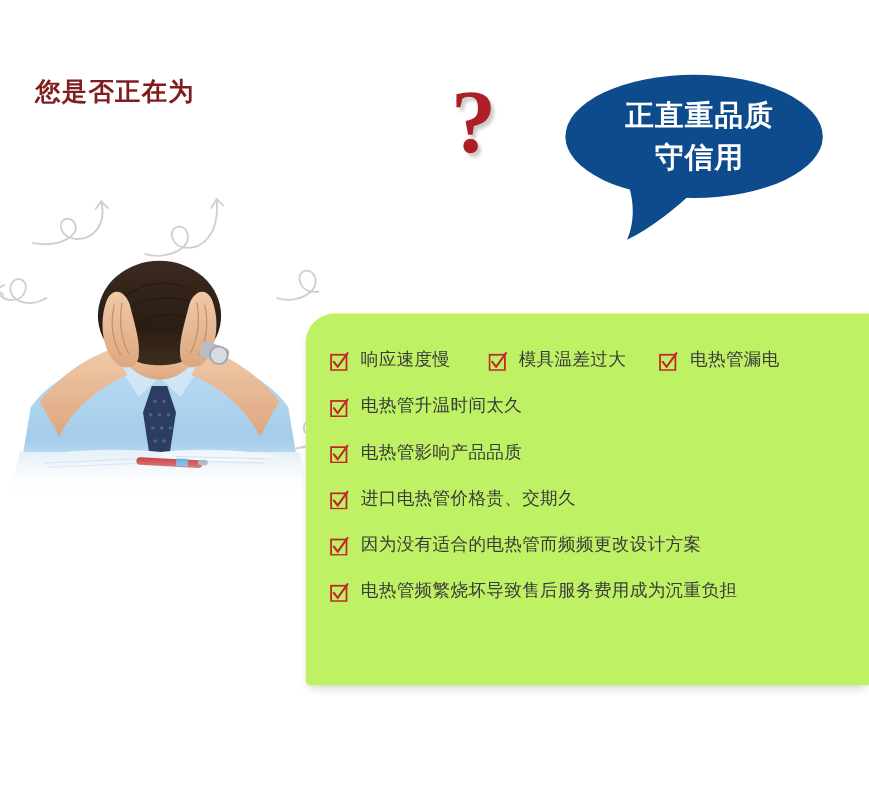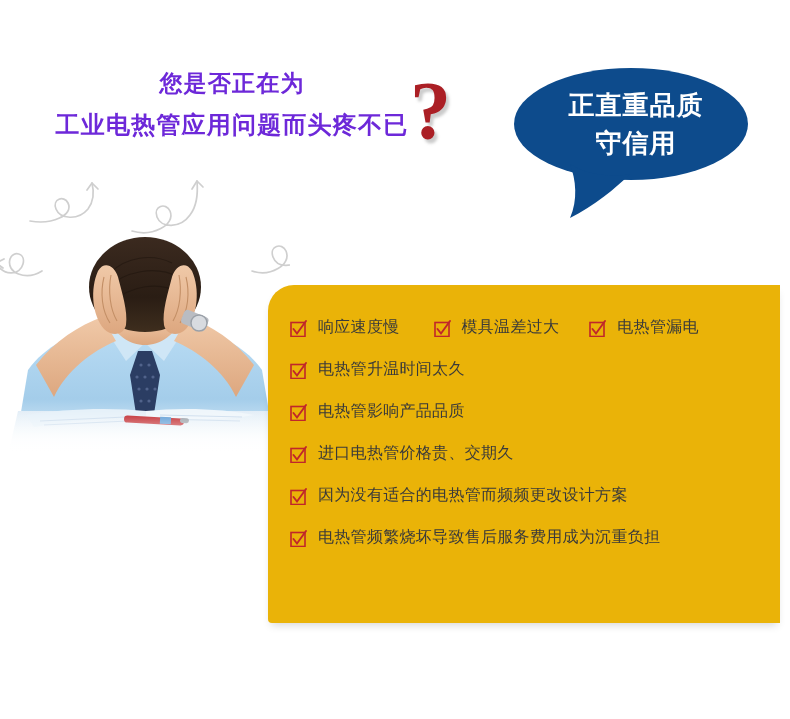--- a/index.html
+++ b/index.html
@@ -19,27 +19,26 @@
   }
 
   
   .headline {
     position: absolute;
     left: 32px;
     top: 62px;
     width: 400px;
   }
   .headline-line {
-    color: #6d28d9;
+    color: #7f1d1d;
     font-size: 23px;
     font-weight: bold;
     letter-spacing: 1.2px;
     line-height: 42px;
     white-space: nowrap;
-    text-align: center;
   }
   .headline-line.second {
     font-size: 24px;
   }
 
   
   .qmark {
     position: absolute;
     left: 410px;
     top: 70px;
@@ -79,29 +78,28 @@
     left: 0px;
     top: 165px;
     width: 290px;
     height: 290px;
   }
   .photo svg { display: block; }
 
   
   .panel {
     position: absolute;
-    left: 268px;
+    left: 278px;
     top: 285px;
     width: 512px;
     height: 338px;
-    background: #eab308;
+    background: #bef264;
     border-top-left-radius: 26px;
     border-bottom-left-radius: 4px;
     box-shadow: 0 5px 9px -3px rgba(0,0,0,0.17);
-    font-family: Liberation Mono, monospace;
   }
   .panel-inner {
     position: absolute;
     left: 0; top: 0;
     width: 100%; height: 100%;
     padding: 22px 0 0 22px;
     box-sizing: border-box;
   }
   .chk-row {
     display: flex;
@@ -131,21 +129,20 @@
   .gap-b { width: 30px; flex: 0 0 auto; }
   .gap-c { width: 46px; flex: 0 0 auto; }
 </style>
 </head>
 <body>
 
 <div id="stage">
 
   <div class="headline">
     <div class="headline-line">您是否正在为</div>
-    <div class="headline-line second">工业电热管应用问题而头疼不已</div>
   </div>
 
   <div class="qmark">?</div>
 
   <div class="bubble-wrap">
     <svg class="bubble-svg" width="248" height="170" viewBox="0 0 248 170">
       <ellipse cx="119" cy="58" rx="117" ry="56" fill="#0d4b8c"></ellipse>
       <path d="M58 98 C 74 108, 96 112, 118 108 C 104 122, 82 140, 58 152 C 66 134, 64 114, 58 98 Z" fill="#0d4b8c"></path>
     </svg>
     <div class="bubble-text">

